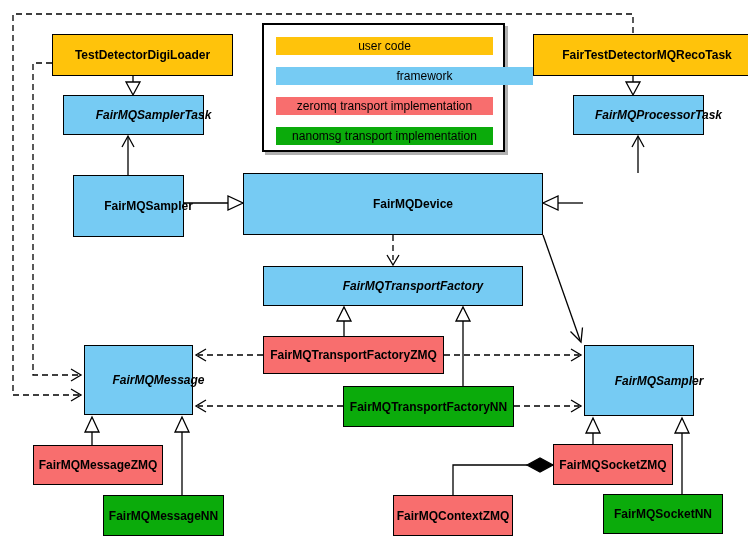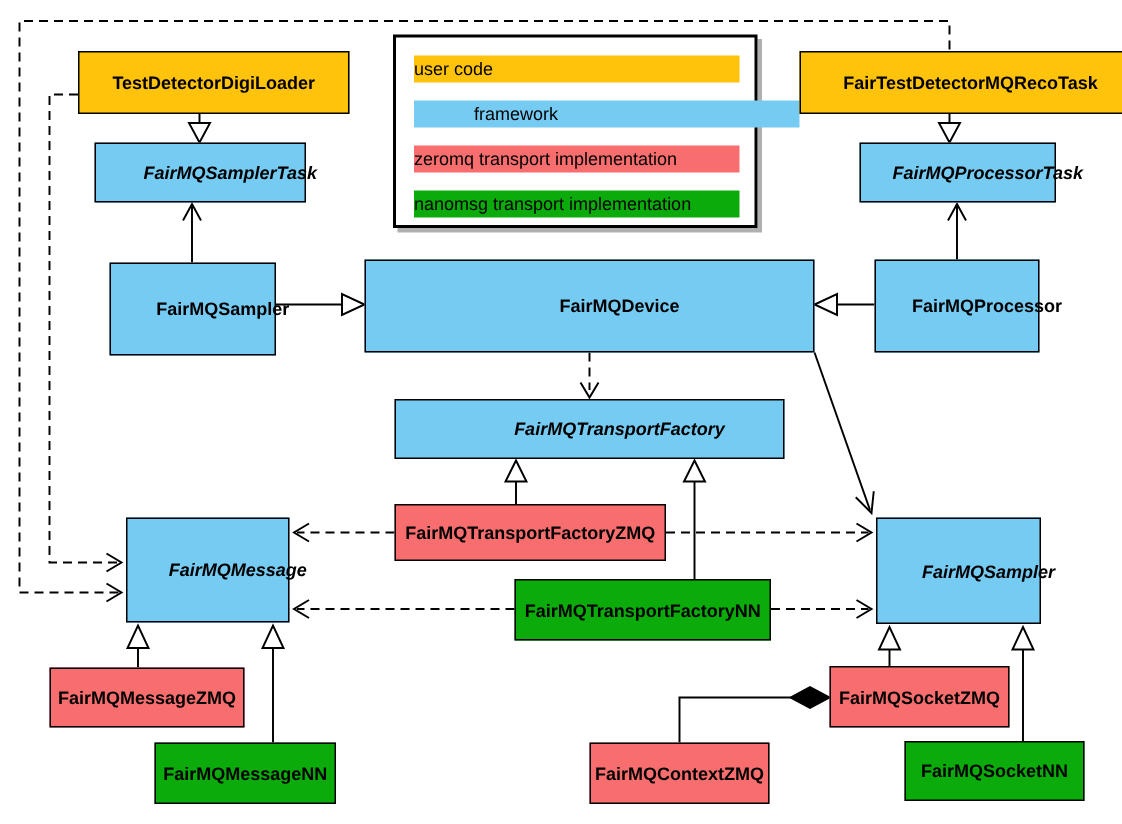--- a/index.html
+++ b/index.html
@@ -18,21 +18,21 @@
   .c-fw{background:var(--framework);padding-left:40px;}
   .c-zmq{background:var(--zeromq);}
   .c-nn{background:var(--nanomsg);}
   #legend{
     position:absolute;left:262px;top:23px;width:243px;height:129px;z-index:2;
     box-sizing:border-box;border:2px solid #000;background:#fff;
     box-shadow:3px 3px 0 #b0b0b0;
   }
   .legend-item{
     position:absolute;left:12px;width:217px;height:18px;
-    display:flex;align-items:center;
+    display:flex;align-items:center;justify-content:center;
     font-size:12px;font-weight:normal;color:#000;white-space:nowrap;
   }
 </style>
 </head>
 <body>
 
 <div id="canvas">
 
   <svg id="wires" width="748" height="549" viewBox="0 0 748 549">
     <g stroke="#000" stroke-width="1.3" fill="none">
@@ -122,21 +122,20 @@
   <div class="node c-user" style="left:533px;top:34px;width:228px;height:42px">FairTestDetectorMQRecoTask</div>
 
   <div class="node c-fw abstract" style="left:573px;top:95px;width:131px;height:40px">FairMQProcessorTask</div>
 
   <div class="node c-fw abstract" style="left:63px;top:95px;width:141px;height:40px">FairMQSamplerTask</div>
 
   <div class="node c-fw" style="left:73px;top:175px;width:111px;height:62px">FairMQSampler</div>
 
   <div class="node c-fw" style="left:243px;top:173px;width:300px;height:62px">FairMQDevice</div>
 
-  <div class="node c-fw" style="left:583px;top:173px;width:110px;height:62px">FairMQProcessor</div>
 
   <div class="node c-fw abstract" style="left:263px;top:266px;width:260px;height:40px">FairMQTransportFactory</div>
 
   <div class="node c-zmq" style="left:263px;top:336px;width:181px;height:38px">FairMQTransportFactoryZMQ</div>
 
   <div class="node c-nn" style="left:343px;top:386px;width:171px;height:41px">FairMQTransportFactoryNN</div>
 
   <div class="node c-fw abstract" style="left:84px;top:345px;width:109px;height:70px">FairMQMessage</div>
 
   <div class="node c-fw abstract" style="left:584px;top:345px;width:110px;height:71px">FairMQSampler</div>

